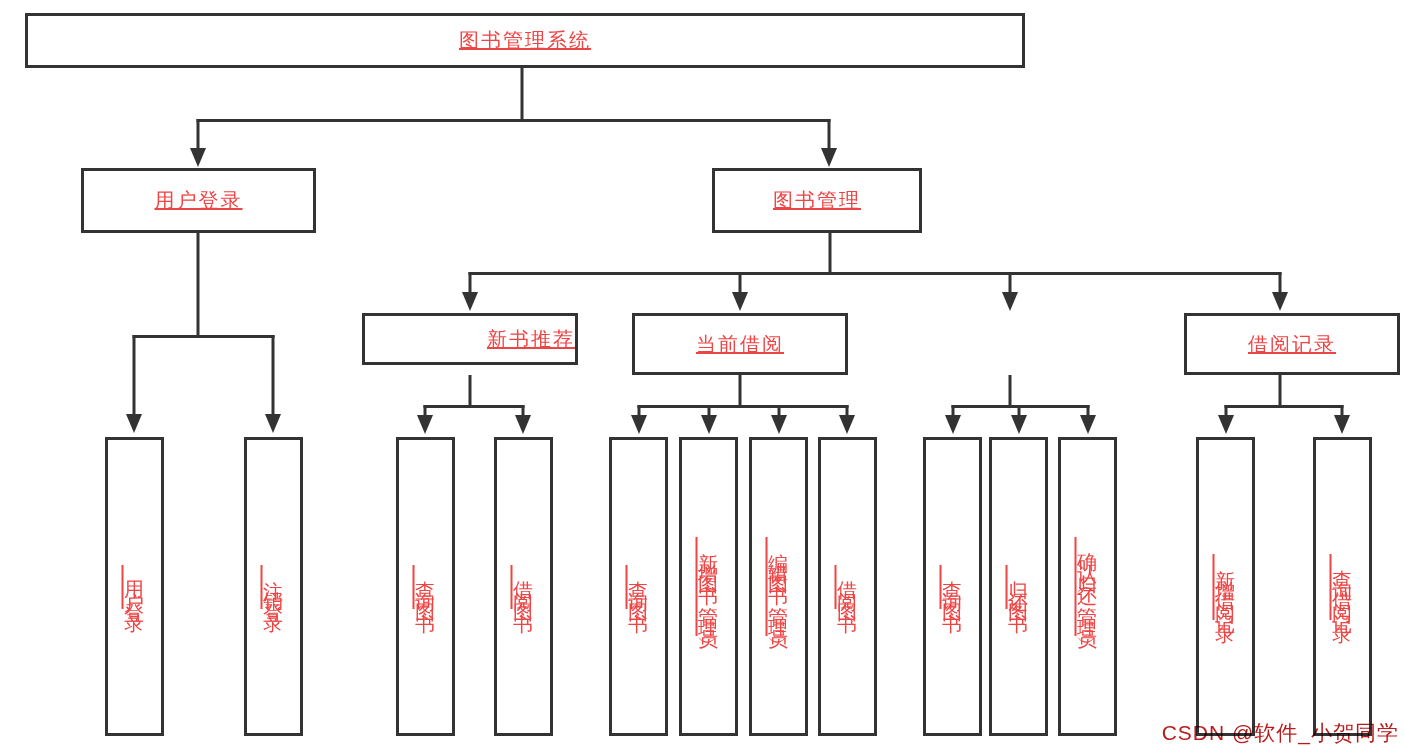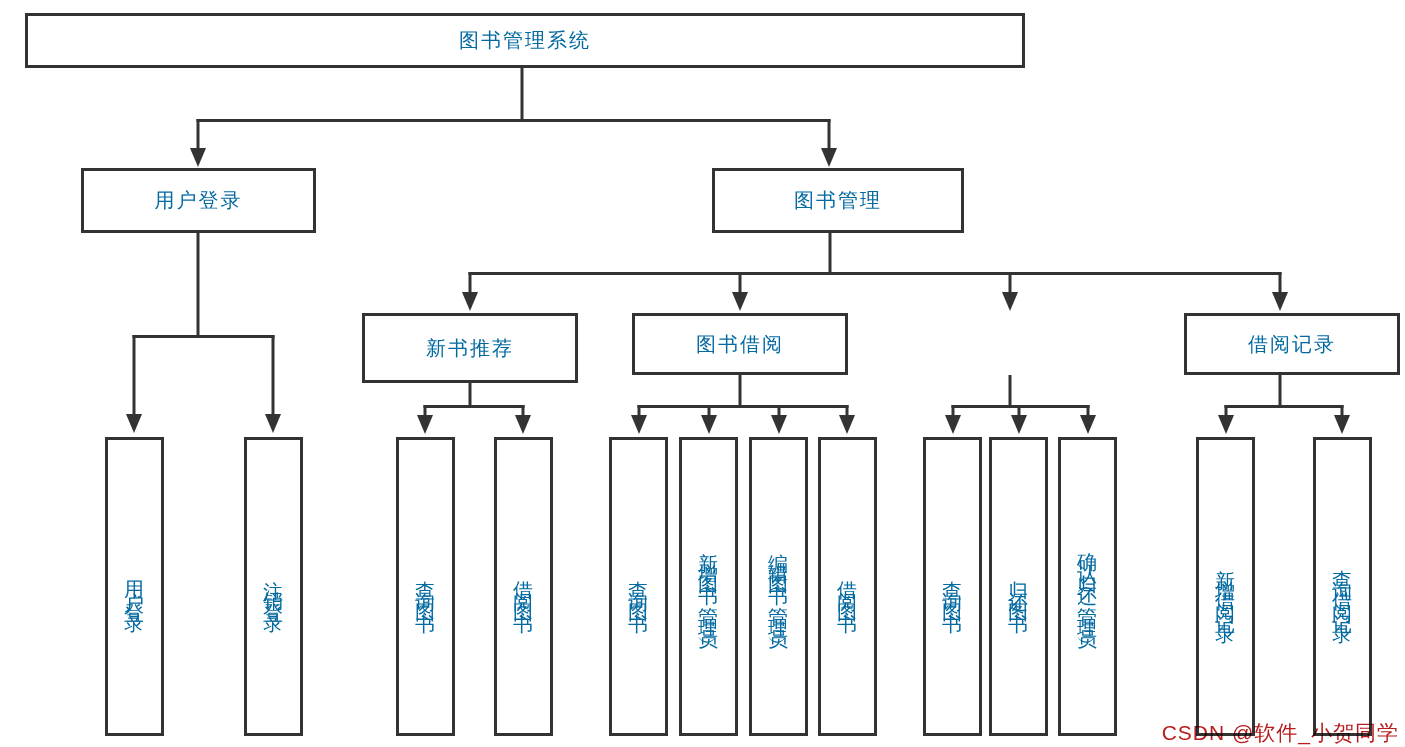--- a/index.html
+++ b/index.html
@@ -17,23 +17,24 @@
     width: 1405px; height: 747px;
   }
   .node {
     position: absolute;
     box-sizing: border-box;
     background: #ffffff;
     border: 3px solid #333333;
     display: flex;
     align-items: center;
     justify-content: center;
-    color: #0369a1;
+    color: #ef4444;
     font-size: 20px;
     text-align: center;
+    text-decoration: underline;
   }
   .node.h .lbl { letter-spacing: 2px; white-space: nowrap; }
   .node.v .lbl {
     writing-mode: vertical-rl;
     text-orientation: mixed;
     letter-spacing: 11px;
     line-height: 1;
   }
   #watermark {
     position: absolute;
@@ -117,29 +118,29 @@
     </g>
   </svg>
 
   <div class="node h" style="left:25px; top:13px; width:1000px; height:55px;">
     <span class="lbl">图书管理系统</span>
   </div>
 
   <div class="node h" style="left:81px; top:168px; width:235px; height:65px;">
     <span class="lbl">用户登录</span>
   </div>
-  <div class="node h" style="left:712px; top:168px; width:252px; height:65px;">
+  <div class="node h" style="left:712px; top:168px; width:210px; height:65px;">
     <span class="lbl">图书管理</span>
   </div>
 
-  <div class="node h" style="left:362px; top:313px; width:216px; height:70px;">
+  <div class="node h" style="left:362px; top:313px; width:216px; height:52px;justify-content:flex-end;">
     <span class="lbl">新书推荐</span>
   </div>
   <div class="node h" style="left:632px; top:313px; width:216px; height:62px;">
-    <span class="lbl">图书借阅</span>
+    <span class="lbl">当前借阅</span>
   </div>
   <div class="node h" style="left:1172px; top:313px; width:216px; height:62px;margin-left:12px;">
     <span class="lbl">借阅记录</span>
   </div>
 
   <div class="node v" style="left:105px; top:437px; width:59px; height:299px;">
     <span class="lbl">用户登录</span>
   </div>
   <div class="node v" style="left:244px; top:437px; width:59px; height:299px;">
     <span class="lbl">注销登录</span>

